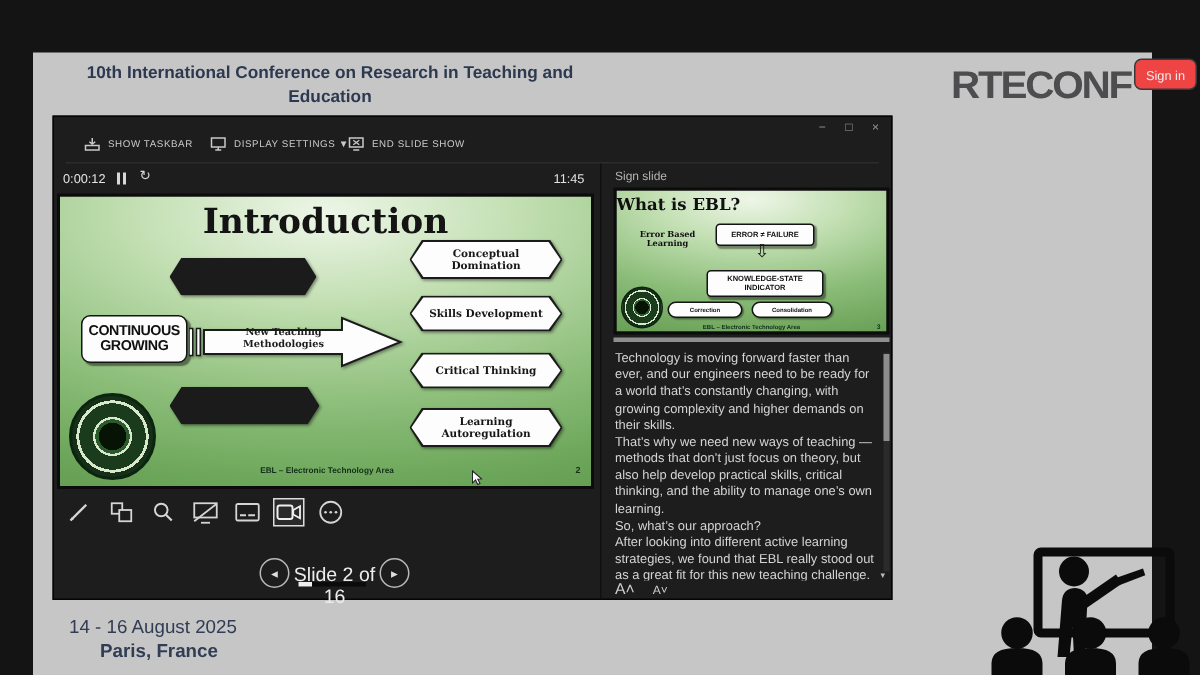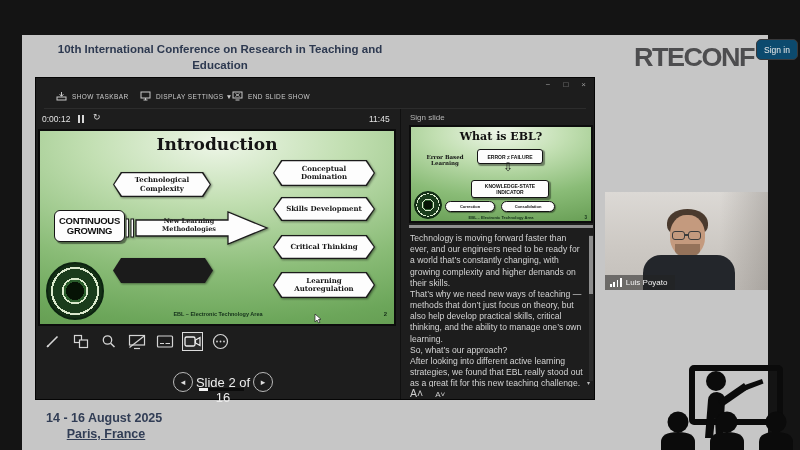--- a/index.html
+++ b/index.html
@@ -6,21 +6,21 @@
   html,body { width:800px; height:450px; background:#141414; overflow:hidden;
               font-family:"Liberation Sans", sans-serif; }
   .stage { position:relative; width:800px; height:450px; background:#141414;margin-top:32px; }
   .page  { position:absolute; left:22px; top:3px; width:746px; height:418px; background:#c6c6c6; }
 
   
   .conf-title { position:absolute; left:12px; top:6px; width:372px; text-align:center;
                 font-weight:bold; font-size:11.5px; line-height:1.4; color:#2d3950; }
   .logo { position:absolute; left:612px; top:7px; font-size:27px; font-weight:800;
           letter-spacing:-1.5px; color:#4d4d4f; transform:scaleY(.95); }
-  .signin { position:absolute; left:756px; top:7px; width:42px; height:21px; background:#0c4a6e;
+  .signin { position:absolute; left:756px; top:7px; width:42px; height:21px; background:#ef4444;
             border:1px solid #39393b; border-radius:5px; color:#ececec; font-size:8.5px;
             display:flex; align-items:center; justify-content:center; cursor:pointer; }
 
   
   .window { position:absolute; left:13px; top:42px; width:560px; height:323px;
             background:#1d1d1d; border:1px solid #050505; }
   .winctl { position:absolute; top:2px; right:8px; display:flex; gap:13px; color:#9a9a9a; font-size:8px; }
   .winctl span { cursor:pointer; }
   .tbar-item { position:absolute; top:11px; height:14px; display:flex; align-items:center; gap:5px;
                color:#c9c9c9; font-size:6.5px; letter-spacing:.4px; cursor:pointer; }
@@ -32,21 +32,21 @@
   .pause-btn { position:absolute; left:42px; top:37px; width:8px; height:8px; display:flex; gap:2px; cursor:pointer; }
   .pause-btn i { width:2px; height:8px; background:#d8d8d8; }
   .restart-btn { position:absolute; left:57px; top:34px; color:#d8d8d8; font-size:9px; cursor:pointer; }
   .clock { position:absolute; left:333px; top:36px; color:#e3e3e3; font-size:8.5px; }
 
   
   .slide { position:absolute; left:2px; top:51px; width:358px; height:197px;
            border:2px solid #0c0c0c;
            background:radial-gradient(ellipse 130% 110% at 50% 6%, #eef6e8 0%, #c2dfb2 28%, #8abc77 62%, #6ca65a 85%, #62994f 100%); }
   .slide-title { position:absolute; left:0; right:0; top:3px; text-align:center;
-                 font-family:"DejaVu Serif", serif; font-weight:bold; font-size:17px; color:#141414; }
+                 font-family:"DejaVu Serif", serif; font-weight:bold; font-size:23px; color:#141414; }
   .hex { position:absolute; filter:drop-shadow(1.5px 1.5px 1px rgba(0,0,0,.45)); }
   .hex .bg { position:absolute; inset:0; background:#1b1b1b;
              clip-path:polygon(8% 0,92% 0,100% 50%,92% 100%,8% 100%,0 50%); }
   .hex .fg { position:absolute; inset:1.3px; background:#fdfdfd;
              clip-path:polygon(8% 0,92% 0,100% 50%,92% 100%,8% 100%,0 50%);
              display:flex; align-items:center; justify-content:center; text-align:center;
              font-family:"DejaVu Serif", serif; font-weight:bold; font-size:7px;
              line-height:1.15; color:#161616; padding:0 10px; }
   .hex1 { left:73px;  top:41px;  width:98px;  height:25px; }
   .hex2 { left:233px; top:29px;  width:102px; height:26px; }
@@ -71,21 +71,21 @@
   .sfooter { position:absolute; left:88px; top:180px; width:180px; text-align:center;
              font-weight:bold; font-size:5.5px; color:#14301a; }
   .spage { position:absolute; right:7px; top:180px; font-weight:bold; font-size:6px; color:#163018; }
   .cursor { position:absolute; left:274px; top:182px; }
 
   
   .next-label { position:absolute; left:374px; top:35px; color:#b5b5b5; font-size:8px; }
   .thumb { position:absolute; left:373px; top:47px; width:184px; height:98px; border:2px solid #0c0c0c;
            background:radial-gradient(ellipse 130% 110% at 50% 6%, #eef6e8 0%, #c2dfb2 28%, #8abc77 62%, #62994f 100%); }
   .thumb-strip { position:absolute; left:373px; top:147px; width:184px; height:3px; background:#8f8f8f; }
-  .t-title { position:absolute; left:0; right:0; top:3px; text-align:center;
+  .t-title { position:absolute; left:0; right:0; top:3px; text-align:left;
              font-family:"DejaVu Serif", serif; font-weight:bold; font-size:11px; color:#101010; }
   .t-sub { position:absolute; left:4px; top:27px; width:60px; text-align:center;
            font-family:"DejaVu Serif", serif; font-weight:bold; font-size:5.5px; color:#101010; }
   .t-box { position:absolute; background:#fdfdfd; border:1.4px solid #141414; border-radius:3px;
            display:flex; align-items:center; justify-content:center; text-align:center;
            font-weight:800; font-size:5px; line-height:1.2; color:#101010;
            box-shadow:1.5px 1.5px 1px rgba(0,0,0,.4); }
   .t-box1 { left:66px; top:22px; width:66px; height:15px; }
   .t-box2 { left:60px; top:53px; width:78px; height:18px; }
   .t-arrow { position:absolute; left:92px; top:34px; font-size:12px; color:#1a1a1a; line-height:1; }
@@ -137,23 +137,23 @@
            background:rgba(110,82,60,.55); }
   .body { position:absolute; left:38px; top:63px; width:92px; height:36px;
           border-radius:18px 18px 0 0; background:#23262b; }
   .nametag { position:absolute; left:0; bottom:0; height:15px; padding:0 7px 0 5px;
              background:rgba(35,35,35,.55); display:flex; align-items:center; gap:4px;
              color:#f2f2f2; font-size:8px; }
   .micbars { display:flex; align-items:flex-end; gap:1.5px; }
   .micbars i { width:1.8px; background:#fff; display:block; }
 
   
-  .fdates { position:absolute; left:24px; top:376px; font-weight:700; font-size:12.5px; color:#313d55; }
+  .fdates { position:absolute; left:24px; top:376px; font-weight:400; font-size:12.5px; color:#313d55; }
   .floc   { position:absolute; left:24px; top:392px; width:120px; text-align:center;
-            font-weight:800; font-size:12.5px; color:#313d55;text-decoration:underline; }
+            font-weight:800; font-size:12.5px; color:#313d55; }
   .classroom { position:absolute; left:634px; top:325px; width:142px; height:93px; }
 </style>
 </head>
 <body>
 
 <div class="stage">
   <div class="page">
 
     <div class="conf-title">10th International Conference on Research in Teaching and Education</div>
     <div class="logo">RTECONF</div>
@@ -196,23 +196,20 @@
           <i></i>
         </div>
       <div class="restart-btn">↻</div>
       <div class="clock">11:45</div>
 
       <div class="slide">
         <div class="slide-title">Introduction</div>
 
         <div class="hex hex1">
             <div class="bg"></div>
-            <div class="fg">
-              <span>Technological Complexity</span>
-            </div>
           </div>
         <div class="hex hex2">
             <div class="bg"></div>
             <div class="fg">
               <span>Conceptual Domination</span>
             </div>
           </div>
         <div class="hex hex3">
             <div class="bg"></div>
             <div class="fg">
@@ -236,21 +233,21 @@
           </div>
 
         <div class="growbox">CONTINUOUS GROWING</div>
 
         <div class="bigarrow">
           <svg width="144" height="36" viewBox="0 0 144 36">
             <rect x="0" y="9" width="2.5" height="18" fill="#fdfdfd" stroke="#1b1b1b" stroke-width="1"></rect>
             <rect x="5" y="9" width="2.5" height="18" fill="#fdfdfd" stroke="#1b1b1b" stroke-width="1"></rect>
             <path d="M10 10 L102 10 L102 2 L141 18 L102 34 L102 26 L10 26 Z" fill="#fdfdfd" stroke="#1b1b1b" stroke-width="1.3"></path>
           </svg>
-          <div class="lbl">New Learning Methodologies</div>
+          <div class="lbl">New Teaching Methodologies</div>
         </div>
 
         <div class="seal main"></div>
         <div class="sfooter">EBL – Electronic Technology Area</div>
         <div class="spage">2</div>
         <svg class="cursor" width="8" height="11" viewBox="0 0 8 11">
             <path d="M1 1 L1 9 L3 7 L4.5 10 L6 9.3 L4.5 6.5 L7 6.3 Z" fill="#fff" stroke="#222" stroke-width=".7"></path>
           </svg>
       </div>
 
@@ -335,40 +332,20 @@
         </div>
       <div class="nav-label">Slide 2 of 16</div>
       <div class="nav-bar">
           <i></i>
         </div>
       <div class="nav-next">
           <span>▸</span>
         </div>
     </div>
 
-    <div class="cam">
-      <div class="cam-shade"></div>
-      <div class="hair"></div>
-      <div class="face">
-        <div class="glass l"></div>
-        <div class="glass r"></div>
-        <div class="bridge"></div>
-        <div class="beard"></div>
-      </div>
-      <div class="body"></div>
-      <div class="nametag">
-        <span class="micbars">
-            <i style="height:3px"></i>
-            <i style="height:5px"></i>
-            <i style="height:7px"></i>
-            <i style="height:9px"></i>
-          </span>
-        <span>Luis Poyato</span>
-      </div>
-    </div>
 
     <div class="fdates">14 - 16 August 2025</div>
     <div class="floc">Paris, France</div>
 
     <svg class="classroom" viewBox="0 0 142 93">
       <g fill="#0b0b0b">
         <rect x="36" y="8" width="88" height="54" rx="2" fill="none" stroke="#0b0b0b" stroke-width="6"></rect>
         <circle cx="60" cy="21" r="10"></circle>
         <path d="M49 78 L52 40 Q53 32 61 32 Q69 33 69 40 L67 78 L60 78 L59 58 L57 78 Z"></path>
         <path d="M62 41 L88 23 L92 29 L66 47 Z"></path>

